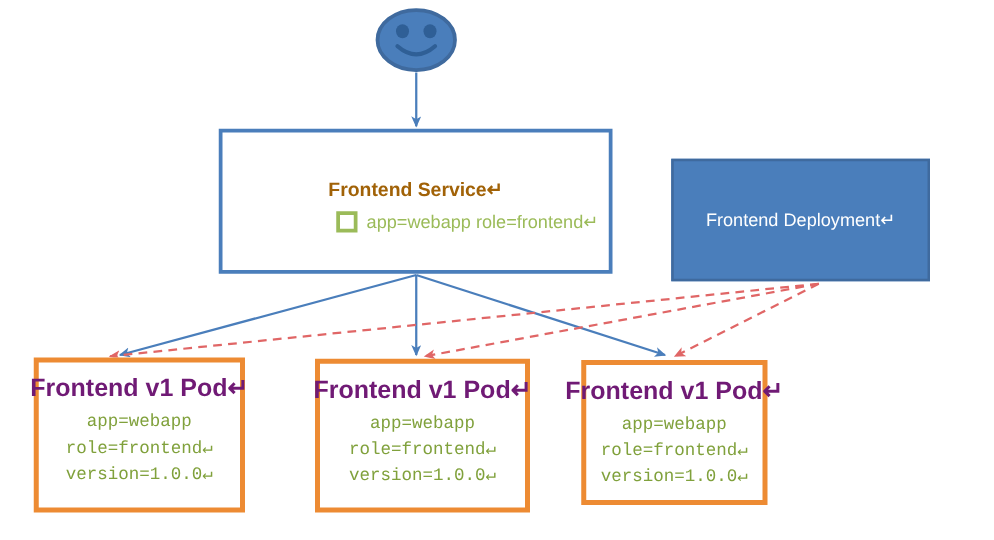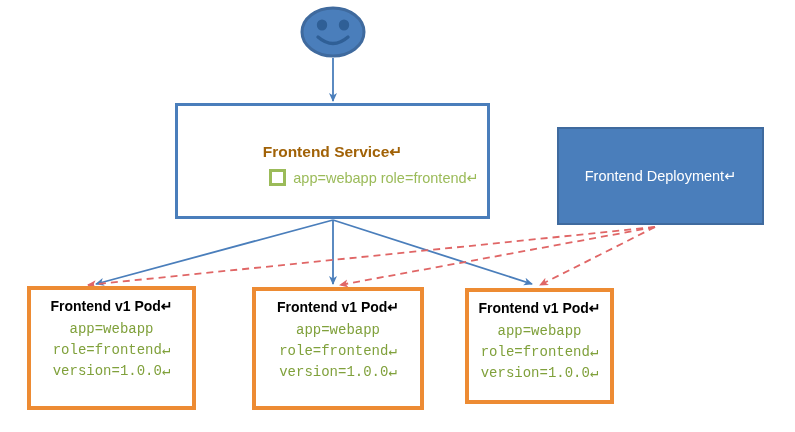--- a/index.html
+++ b/index.html
@@ -108,38 +108,37 @@
     height: 98px;
     background: #4a7ebb;
     border: 2px solid #3f6a9e;
     box-sizing: border-box;
     display: flex;
     align-items: center;
     justify-content: center;
     color: #ffffff;
     font-size: 14.5px;
     white-space: pre;
-    margin-left: 20px;
   }
 
   
   .pod-box {
     position: absolute;
     border: 4px solid #ed8b33;
     background: #ffffff;
     box-sizing: border-box;
     display: flex;
     flex-direction: column;
     align-items: center;
     justify-content: flex-start;
     padding-top: 8px;
   }
   .pod-title {
-    color: #000000;
-    font-size: 14px;
+    color: #701a75;
+    font-size: 20px;
     font-weight: bold;
     white-space: pre;
     margin-bottom: 5px;
   }
   .pod-label {
     color: #80a13c;
     font-size: 14px;
     white-space: pre;
     line-height: 1.5;
     font-family: Liberation Mono, monospace;

